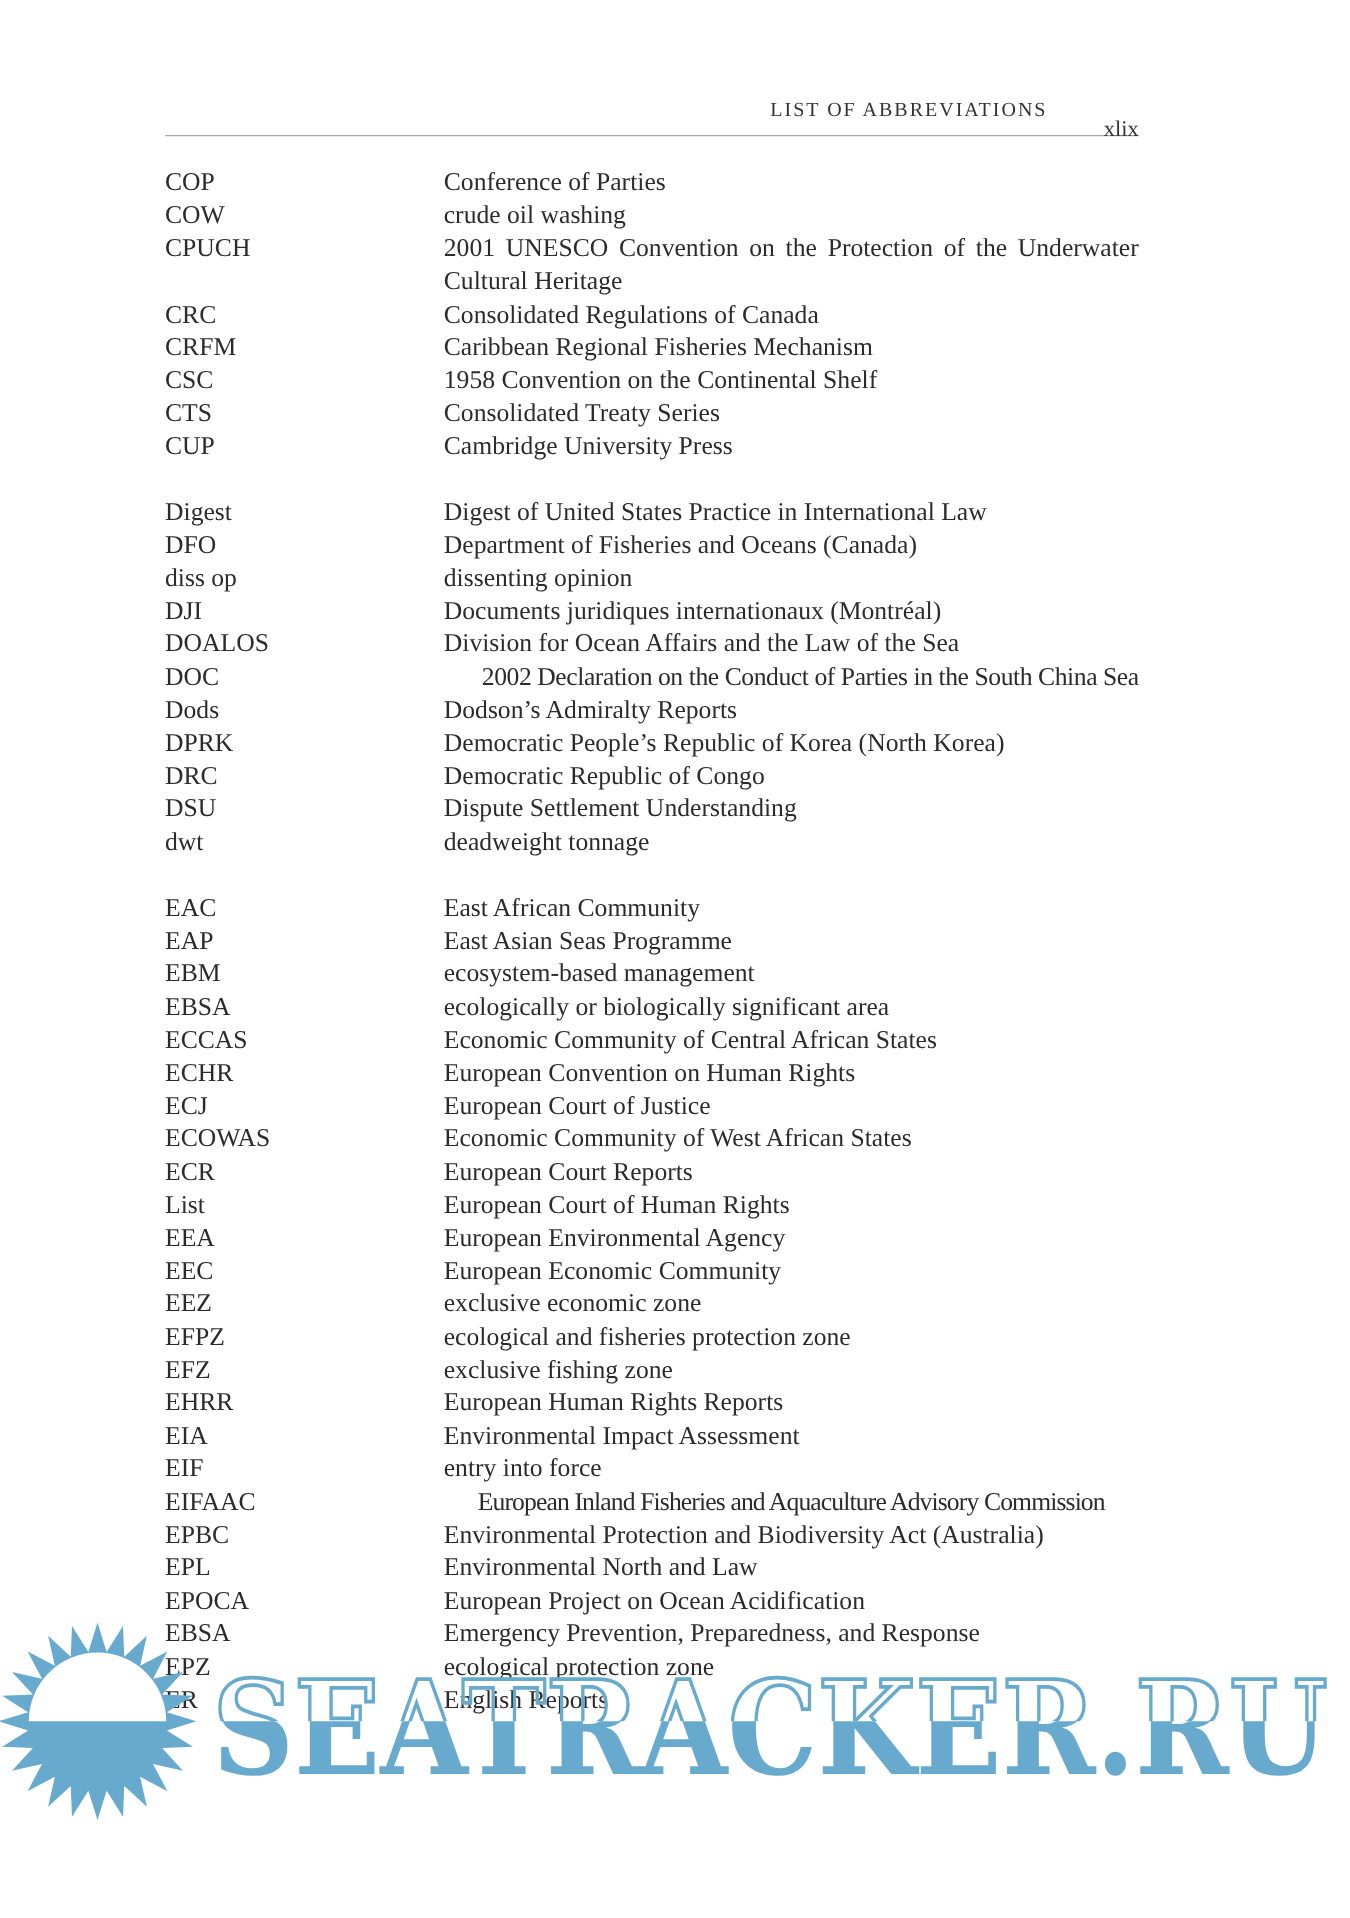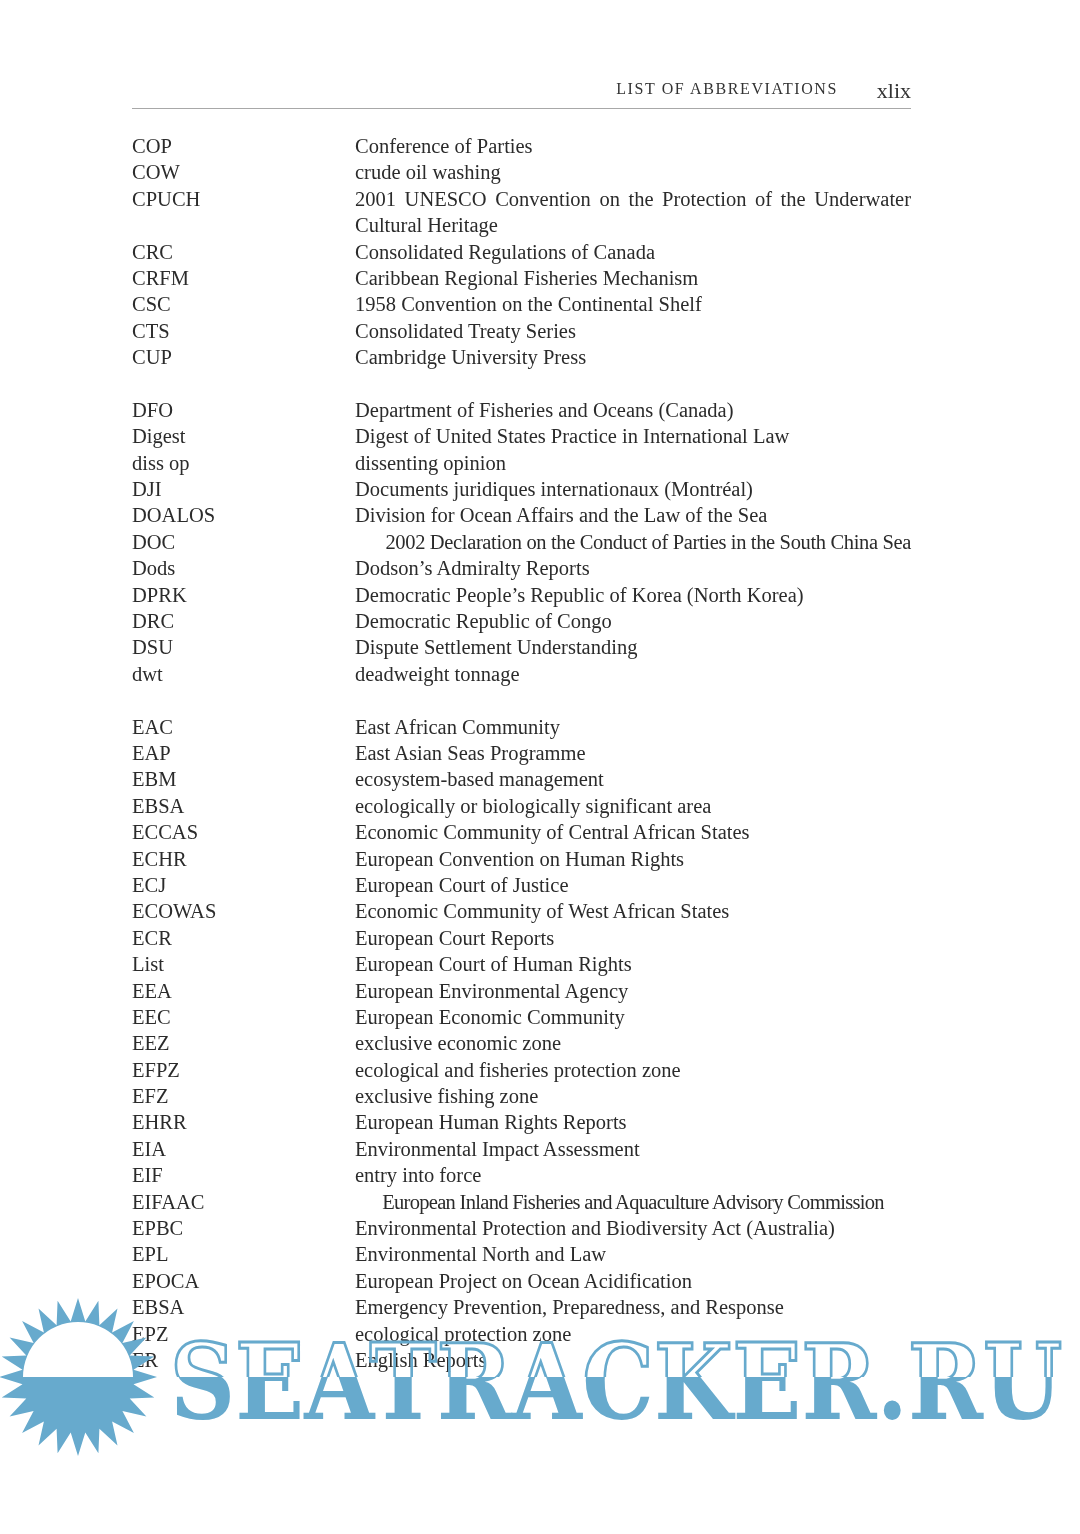--- a/index.html
+++ b/index.html
@@ -11,22 +11,22 @@
       position: absolute; left: 132px; top: 74px; width: 779px; height: 34px;
       border-bottom: 1.5px solid #a8a8a8;
       text-align: right;
     }
     .running-head .title {
       position: absolute; right: 73px; top: 6px;
       font-size: 16px; letter-spacing: 1.6px; color: #333;
       text-transform: uppercase;
     }
     .running-head .folio {
-      position: absolute; right: 0; top: 4px;
-      font-size: 22px; color: #333;
+      position: absolute; right: 0; top: 19px;
+      font-size: 18px; color: #333;
     }
     .abbr-list { position: absolute; left: 132px; top: 133px; width: 779px; }
     .entry { position: relative; height: 26.4px; line-height: 26.4px; font-size: 20.5px; }
     .entry.wrap { height: 52.8px; }
     .entry .abbr {
       position: absolute; left: 0; width: 200px; text-align: left; white-space: nowrap;
     }
     .entry .def {
       position: absolute; left: 223px; width: 556px; text-align: justify;
     }
@@ -71,26 +71,26 @@
       <span class="abbr">CTS</span>
       <span class="def">Consolidated Treaty Series</span>
     </div>
   <div class="entry">
       <span class="abbr">CUP</span>
       <span class="def">Cambridge University Press</span>
     </div>
   <div class="entry spacer"></div>
 
   <div class="entry">
+      <span class="abbr">Digest</span>
+      <span class="def">Digest of United States Practice in International Law</span>
+    </div>
+  <div class="entry">
       <span class="abbr">DFO</span>
       <span class="def">Department of Fisheries and Oceans (Canada)</span>
-    </div>
-  <div class="entry">
-      <span class="abbr">Digest</span>
-      <span class="def">Digest of United States Practice in International Law</span>
     </div>
   <div class="entry">
       <span class="abbr">diss op</span>
       <span class="def">dissenting opinion</span>
     </div>
   <div class="entry">
       <span class="abbr">DJI</span>
       <span class="def">Documents juridiques internationaux (Montréal)</span>
     </div>
   <div class="entry">

